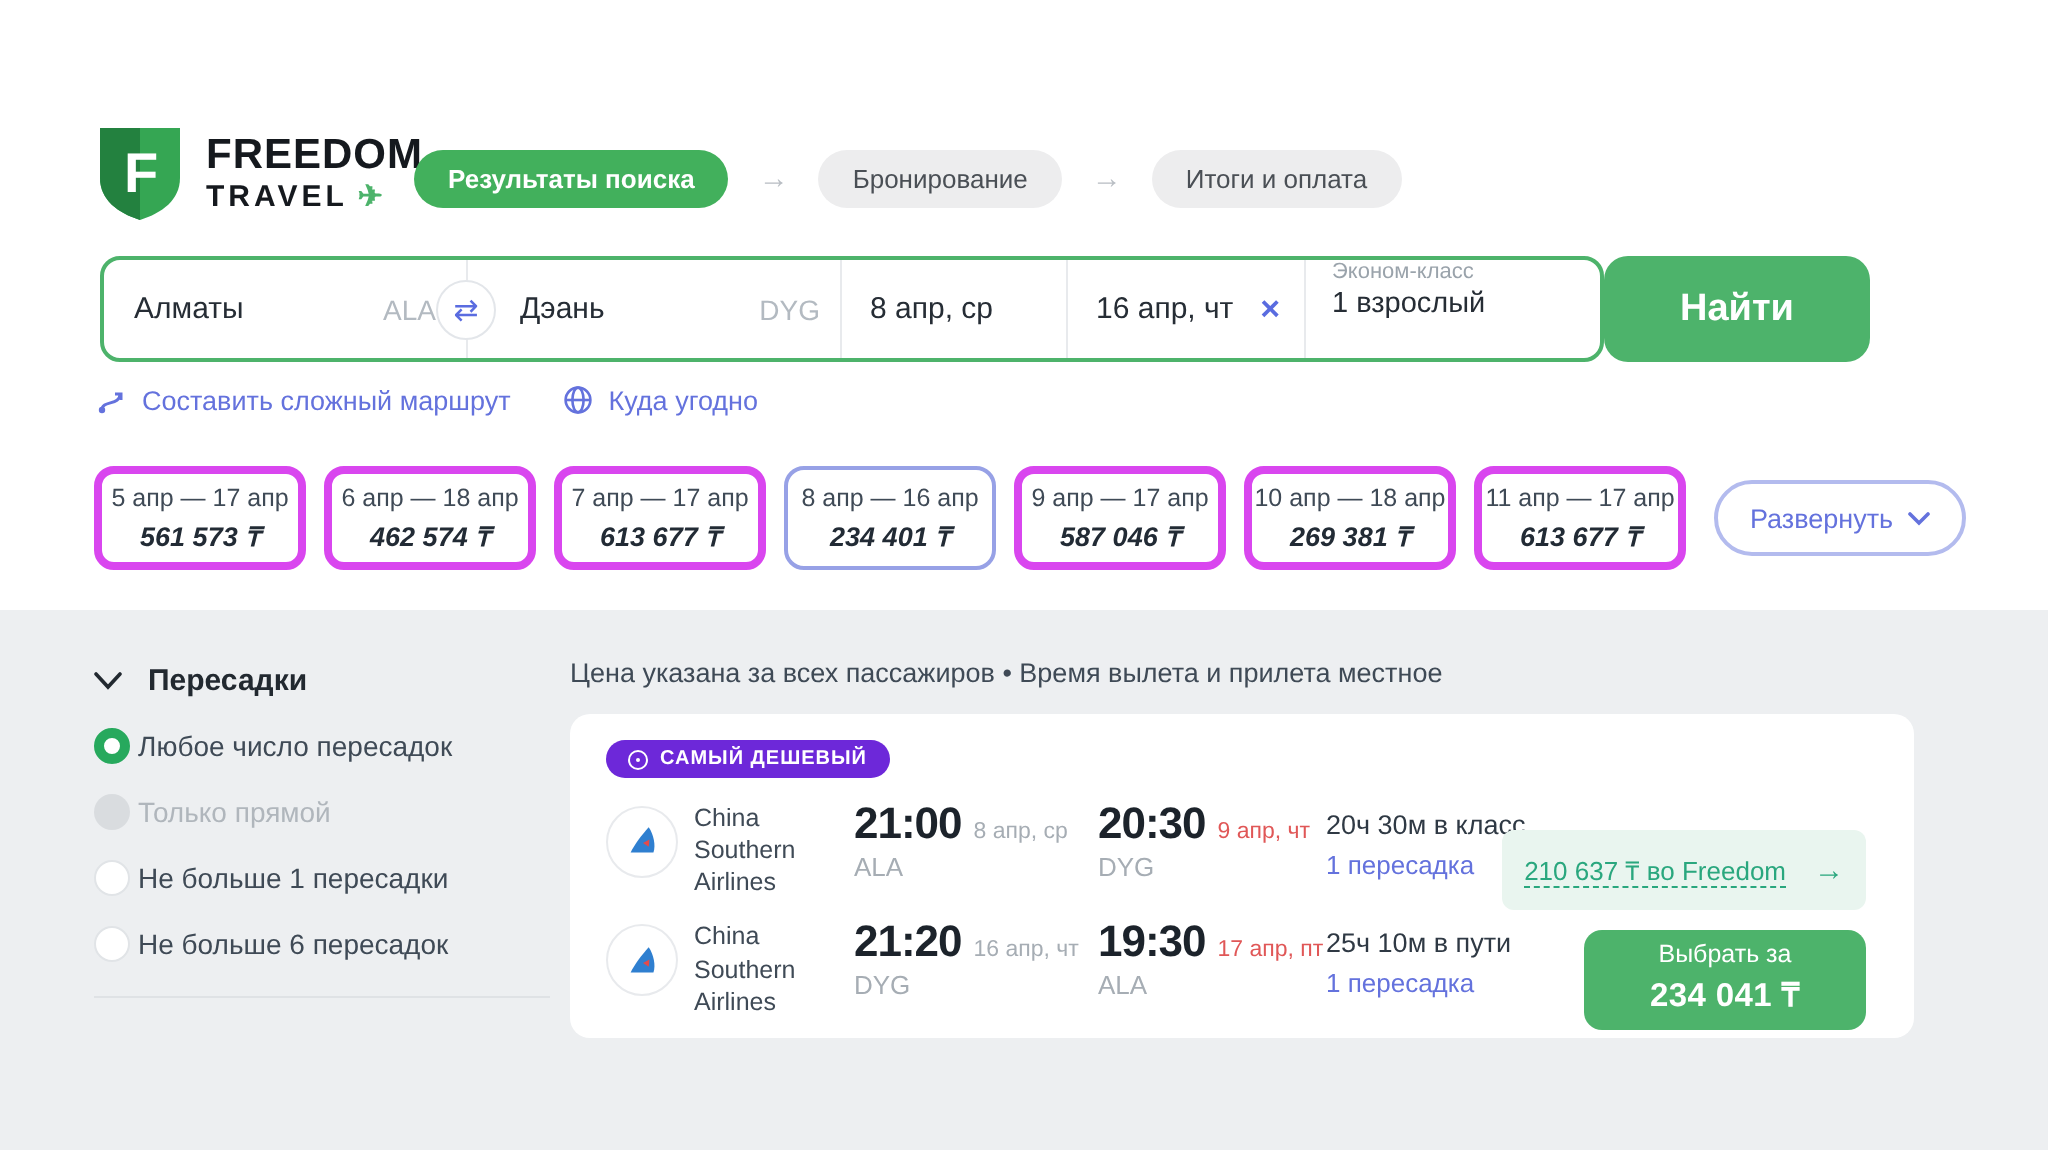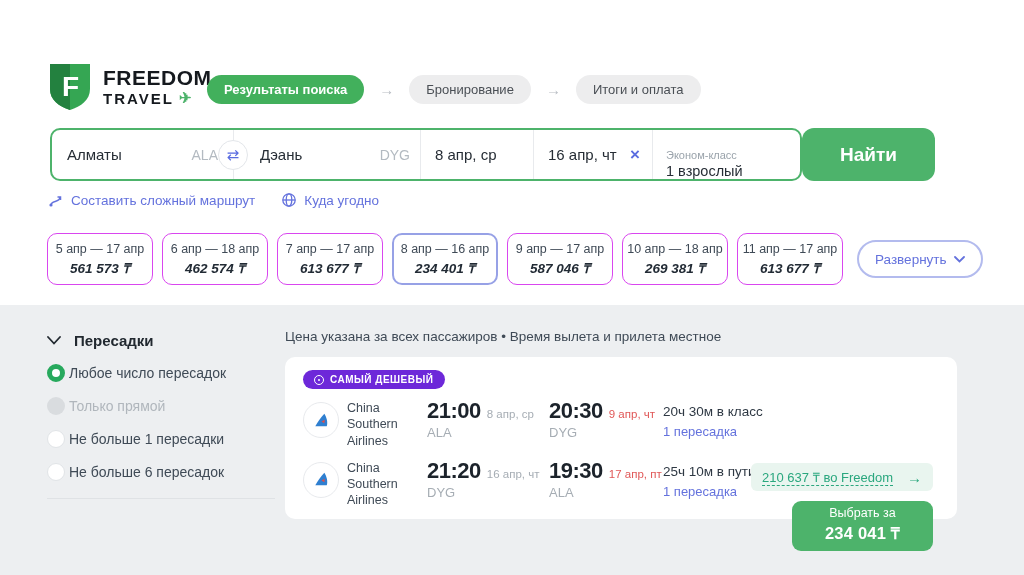--- a/index.html
+++ b/index.html
@@ -27,32 +27,32 @@
   .iata { font-size:14px; color:#b3bac1; }
   .swap-wrap { width:30px; display:flex; align-items:center; justify-content:center; position:relative; }
   .swap-wrap .line { position:absolute; left:50%; top:0; width:1px; height:100%; background:#e8eaed; }
   .swap-btn { position:relative; z-index:2; width:30px; height:30px; border-radius:50%;
     border:1px solid #e3e6ea; background:#fff; color:#5a6ce0; font-size:15px;
     display:flex; align-items:center; justify-content:center; cursor:pointer; }
   .vdiv { width:1px; background:#e8eaed; }
   .seg-date1 { width:112px; padding-left:14px; }
   .seg-date2 { width:118px; padding-left:14px; justify-content:space-between; padding-right:12px; }
   .clear-x { color:#5a6ce0; font-size:17px; font-weight:700; cursor:pointer; line-height:1; }
-  .seg-class { flex:1; padding-left:13px; flex-direction:column; align-items:flex-start; justify-content:flex-end; gap:2px; }
+  .seg-class { flex:1; padding-left:13px; flex-direction:column; align-items:flex-start; justify-content:flex-start; gap:2px; }
   .class-label { font-size:11px; color:#9aa3ab; }
   .class-pax { font-size:14.5px; color:#262d35; }
   .btn-search { position:absolute; left:802px; top:128px; width:133px; height:53px; background:#4db36b;
     border-radius:12px; color:#fff; font-weight:700; font-size:19px;
     display:flex; align-items:center; justify-content:center; cursor:pointer; }
   
   .quick-links { position:absolute; left:48px; top:192px; display:flex; gap:26px; align-items:center; }
   .qlink { display:flex; align-items:center; gap:7px; color:#6472dd; font-size:13.5px; cursor:pointer; }
   
   .date-tabs { position:absolute; left:47px; top:233px; display:flex; gap:9px; align-items:center; }
-  .dtab { width:106px; height:52px; background:#fff; border:1px solid #d946ef; border-radius:10px;
+  .dtab { width:106px; height:52px; background:#fff; border:4px solid #d946ef; border-radius:10px;
     display:flex; flex-direction:column; align-items:center; justify-content:center; gap:3px; cursor:pointer; }
   .dtab.selected { border:2px solid #97a1e6; }
   .dtab .range { font-size:12.5px; color:#3f4a56; white-space:nowrap; }
   .dtab .price { font-size:13.5px; font-weight:700; color:#222b35;font-style:italic; }
   .expand-btn { height:38px; padding:0 16px; border:2px solid #b3bbee; border-radius:19px; color:#6472dd;
     font-size:13.5px; display:flex; align-items:center; gap:7px; background:#fff; margin-left:5px; cursor:pointer; }
   
   .gray-section { position:absolute; left:0; top:305px; width:1024px; height:270px; background:#edeff1; }
   
   .filters { position:absolute; left:47px; top:27px; width:228px; }
@@ -81,21 +81,21 @@
   .tblock { margin-left:8px; width:114px; }
   .trow { display:flex; align-items:baseline; gap:6px; }
   .time { font-size:22px; font-weight:700; color:#1c232b; letter-spacing:-0.5px; line-height:1; }
   .tdate { font-size:11.5px; color:#a6adb4; white-space:nowrap; }
   .tdate.red { color:#e05757; }
   .tcode { font-size:13px; color:#a6adb4; margin-top:3px; }
   .leg-meta { margin-left:0; margin-top:4px; }
   .dur { font-size:13.5px; color:#2f3944; white-space:nowrap; }
   .stops { font-size:13px; color:#6472dd; margin-top:5px; cursor:pointer; }
   .offer-col { position:absolute; right:24px; top:58px; display:flex; flex-direction:column; align-items:flex-end; }
-  .offer-pill { background:#e9f5ef; border-radius:6px; padding:5px 11px; display:flex; align-items:center; gap:14px; cursor:pointer;margin-top:48px; }
+  .offer-pill { background:#e9f5ef; border-radius:6px; padding:11px 11px; display:flex; align-items:center; gap:14px; cursor:pointer; }
   .offer-text { color:#2aa77e; font-size:13px; text-decoration:underline dashed; text-underline-offset:3px; text-decoration-thickness:1px; }
   .offer-arrow { color:#2aa77e; font-size:15px; }
   .select-btn { margin-top:10px; width:141px; background:#4db36b; border-radius:9px; color:#fff;
     text-align:center; padding:5px 0 7px; cursor:pointer; }
   .select-label { font-size:12.5px; }
   .select-price { font-size:16.5px; font-weight:700; margin-top:1px; letter-spacing:0.2px; }
   svg { display:block; }
 </style>
 </head>
 <body>

